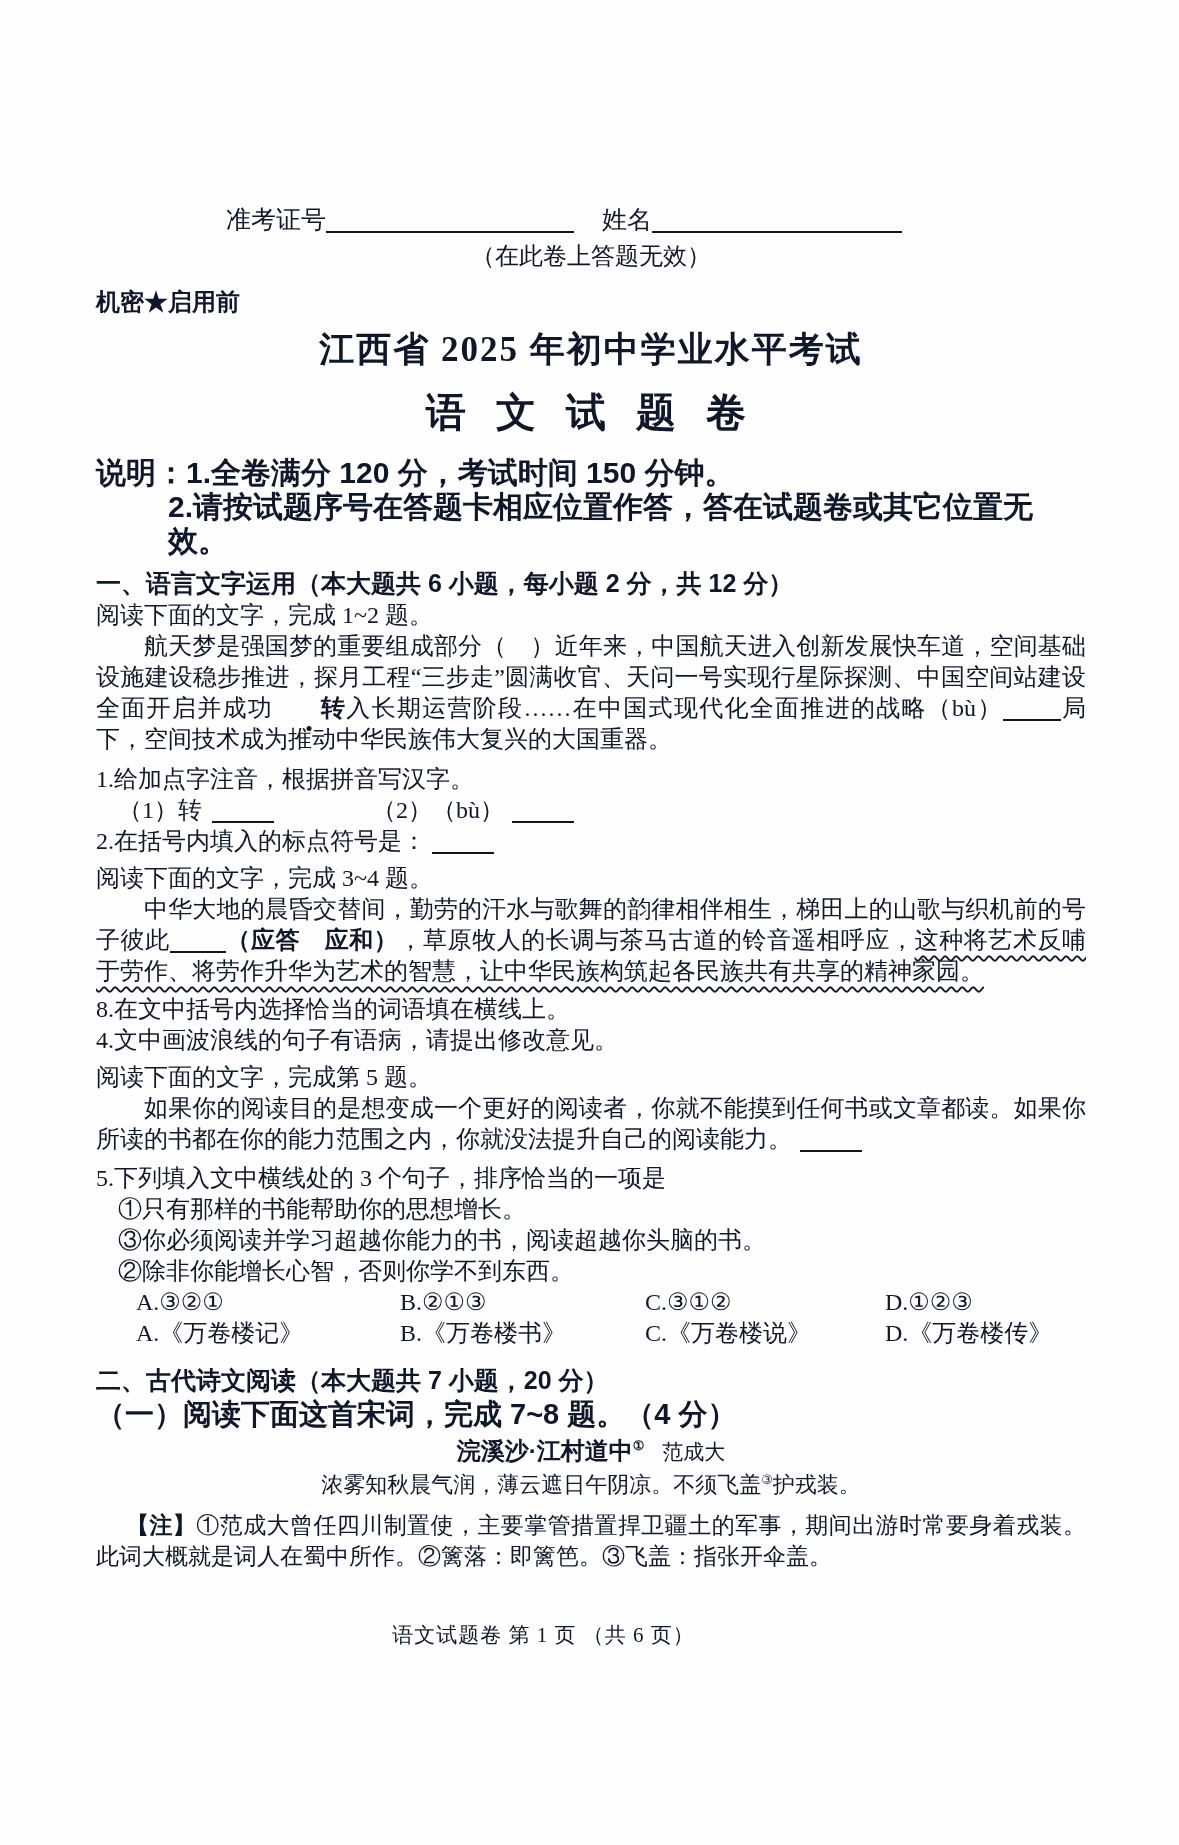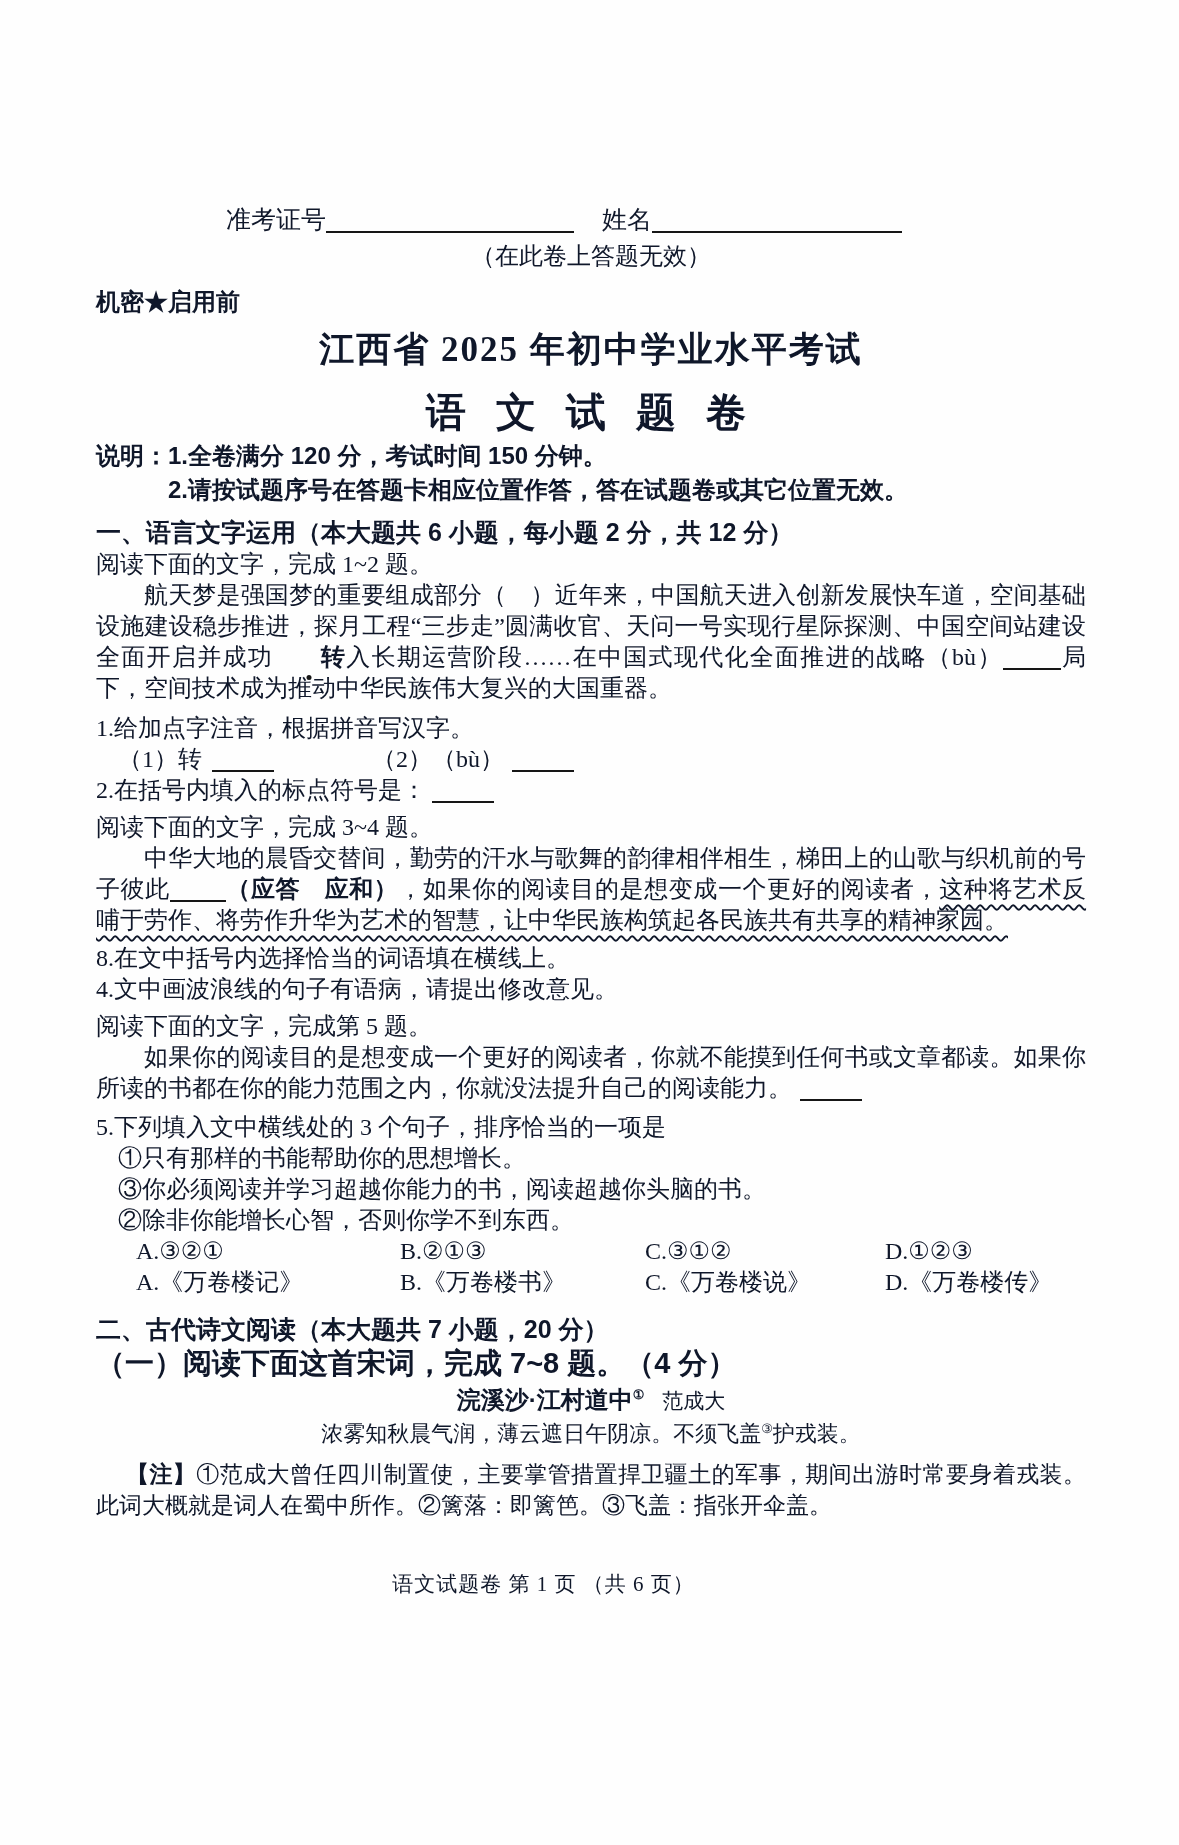--- a/index.html
+++ b/index.html
@@ -27,21 +27,21 @@
   }
   .gap { display:inline-block; }
 
   .invalid-note { text-align:center; font-size:24px; line-height:28px; margin-top:7px; }
 
   .secret { font-size:24px; line-height:30px; margin-top:17px; }
 
   .main-title { text-align:center; font-size:35px; line-height:48px; font-weight:700; margin-top:9px; letter-spacing:2px; }
   .subject-title { text-align:center; font-size:40px; line-height:52px; font-weight:700; margin-top:13px; letter-spacing:10px; }
 
-  .instructions { font-size:24px; line-height:34px; }
+  .instructions { margin-top:17px; font-size:30px; line-height:34px; }
   .instructions .l2 { padding-left:72px; }
 
   .sec-heading { font-size:25px; line-height:31px; margin-top:10px; }
 
   .intro { font-size:24px; line-height:31px; margin-top:1px; }
 
   .para {
     font-size:24px; line-height:31px;
     text-align:justify;
     text-indent:2em;
@@ -120,21 +120,21 @@
   <div class="q q-sub">
     <span>（1）转</span><span class="gap" style="width:10px"></span><span class="blank" style="width:62px"></span><span class="gap" style="width:98px"></span><span>（2）（bù）</span><span class="gap" style="width:8px"></span><span class="blank" style="width:62px"></span>
   </div>
   <div class="q">
     <span>2.在括号内填入的标点符号是：</span><span class="gap" style="width:6px"></span><span class="blank" style="width:62px"></span>
   </div>
 
   <div class="intro" style="margin-top:6px">阅读下面的文字，完成 3~4 题。</div>
 
   <div class="para">
-    <span>中华大地的晨昏交替间，勤劳的汗水与歌舞的韵律相伴相生，梯田上的山歌与织机前的号子彼此</span><span class="blank" style="width:56px"></span><span class="b">（应答　应和）</span><span>，如果你的阅读目的是想变成一个更好的阅读者，</span><span class="wavy">这种将艺术反哺于劳作、将劳作升华为艺术的智慧，让中华民族构筑起各民族共有共享的精神家园。</span>
+    <span>中华大地的晨昏交替间，勤劳的汗水与歌舞的韵律相伴相生，梯田上的山歌与织机前的号子彼此</span><span class="blank" style="width:56px"></span><span class="b">（应答　应和）</span><span>，草原牧人的长调与茶马古道的铃音遥相呼应，</span><span class="wavy">这种将艺术反哺于劳作、将劳作升华为艺术的智慧，让中华民族构筑起各民族共有共享的精神家园。</span>
   </div>
 
   <div class="q" style="margin-top:7px">8.在文中括号内选择恰当的词语填在横线上。</div>
   <div class="q">4.文中画波浪线的句子有语病，请提出修改意见。</div>
 
   <div class="intro" style="margin-top:6px">阅读下面的文字，完成第 5 题。</div>
 
   <div class="para">
     <span>如果你的阅读目的是想变成一个更好的阅读者，你就不能摸到任何书或文章都读。如果你所读的书都在你的能力范围之内，你就没法提升自己的阅读能力。</span><span class="gap" style="width:8px"></span><span class="blank" style="width:62px"></span>
   </div>

